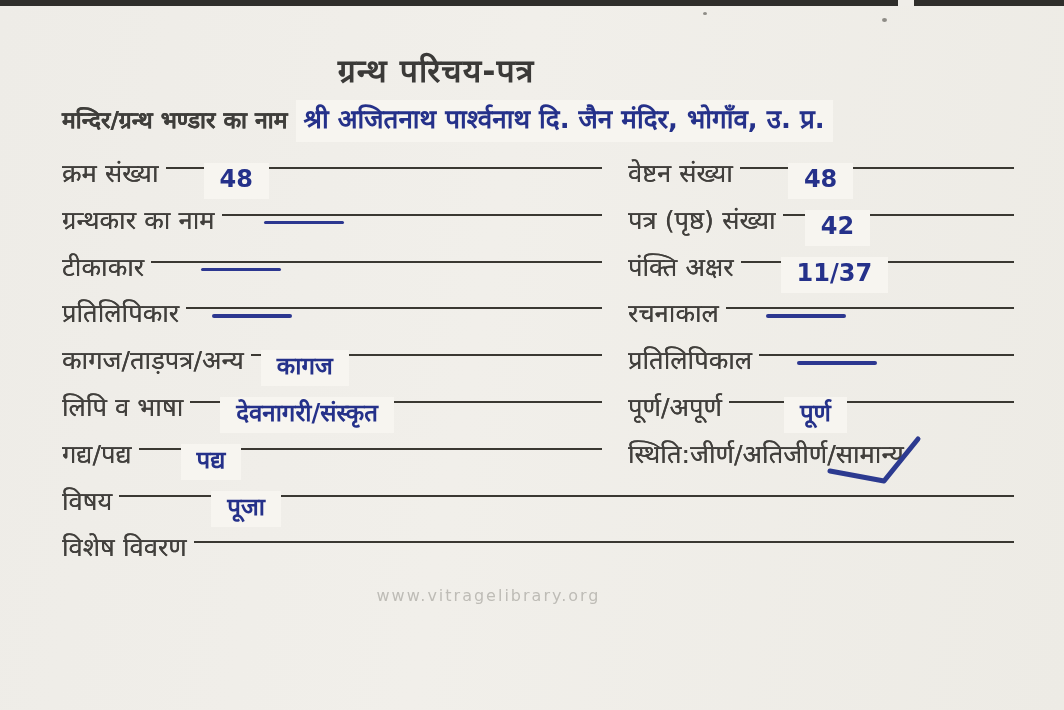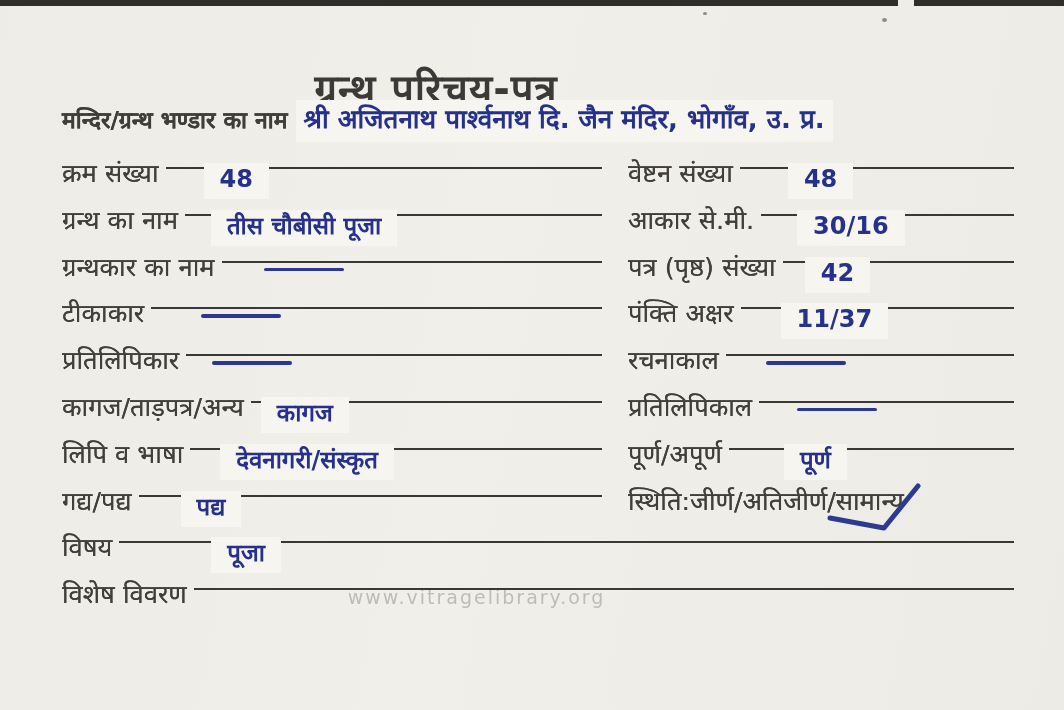--- a/index.html
+++ b/index.html
@@ -6,22 +6,22 @@
   body{width:1064px;height:710px;overflow:hidden;
        font-family:"DejaVu Sans",sans-serif;}
   .paper{position:relative;width:1064px;height:710px;
          background:linear-gradient(100deg,#eeece7 0%,#f1efea 45%,#edebe5 100%);
          overflow:hidden;}
   
   .scan-edge{position:absolute;top:0;left:0;width:1064px;height:6px;background:#2f2e2b;}
   .scan-notch{position:absolute;top:0;left:898px;width:16px;height:6px;background:#efede8;}
   .speck{position:absolute;background:#8e8c86;border-radius:50%;}
 
-  .title{position:absolute;top:60px;left:0;width:872px;text-align:center;
-         font-size:40px;font-weight:bold;color:#3b3a38;letter-spacing:1px;}
+  .title{position:absolute;top:48px;left:0;width:872px;text-align:center;
+         font-size:32px;font-weight:bold;color:#3b3a38;letter-spacing:1px;}
 
   .hdr{position:absolute;top:106px;left:62px;right:40px;white-space:nowrap;}
   .hdr .lbl{font-size:23px;font-weight:bold;color:#3f3e3b;}
   .hdr .val{font-size:26px;font-weight:bold;color:#25318a;
             background:#f7f5f0;padding:3px 8px 6px 8px;margin-left:8px;}
 
   .rows{position:absolute;top:158px;left:62px;right:50px;z-index:2;}
   .row{display:flex;height:46.8px;align-items:flex-start;}
   .cell{display:flex;align-items:flex-start;text-align:center;}
   .cell.l{width:540px;flex:0 0 540px;}
@@ -30,22 +30,22 @@
   .lbl{font-size:25.5px;color:#413f3c;white-space:nowrap;line-height:1.25;
        text-shadow:0 0 0.6px #55534e;}
   .fill{flex:1;position:relative;border-top:2.6px solid #3a3832;margin-top:9px;margin-left:7px;}
   .val{position:absolute;top:-6px;background:#f7f5f0;color:#25318a;font-weight:bold;
        font-size:24px;line-height:1.25;padding:1px 16px 5px 16px;white-space:nowrap;}
   .dash{position:absolute;top:5px;width:80px;height:3.4px;background:#2c3790;border-radius:2px;}
 
   .chk-wrap{position:relative;display:inline-block;}
   .check{position:absolute;left:-10px;top:-4px;width:110px;height:56px;pointer-events:none;}
 
-  .watermark{position:absolute;top:586px;left:4px;width:945px;text-align:center;
-             font-size:19px;letter-spacing:2px;color:#b2b0aa;opacity:.8;z-index:1;}
+  .watermark{position:absolute;top:586px;left:16px;width:945px;text-align:center;
+             font-size:16px;letter-spacing:2px;color:#b2b0aa;opacity:.8;z-index:1;}
 </style>
 </head>
 <body>
 
 <div class="paper">
 
   <div class="scan-edge"></div>
   <div class="scan-notch"></div>
   <div class="speck" style="top:12px;left:703px;width:4px;height:3px;"></div>
   <div class="speck" style="top:18px;left:882px;width:5px;height:4px;"></div>
@@ -69,34 +69,20 @@
         </span>
       </div>
       <div class="cell r">
         <span class="lbl">वेष्टन संख्या</span>
         <span class="fill">
           <span class="val" style="left:48px">48</span>
         </span>
       </div>
     </div>
 
-    <div class="row">
-      <div class="cell l">
-        <span class="lbl">ग्रन्थ का नाम</span>
-        <span class="fill">
-          <span class="val" style="left:26px">तीस चौबीसी पूजा</span>
-        </span>
-      </div>
-      <div class="cell r">
-        <span class="lbl">आकार से.मी.</span>
-        <span class="fill">
-          <span class="val" style="left:36px">30/16</span>
-        </span>
-      </div>
-    </div>
 
     <div class="row">
       <div class="cell l">
         <span class="lbl">ग्रन्थकार का नाम</span>
         <span class="fill">
           <span class="dash" style="left:42px"></span>
         </span>
       </div>
       <div class="cell r">
         <span class="lbl">पत्र (पृष्ठ) संख्या</span>

